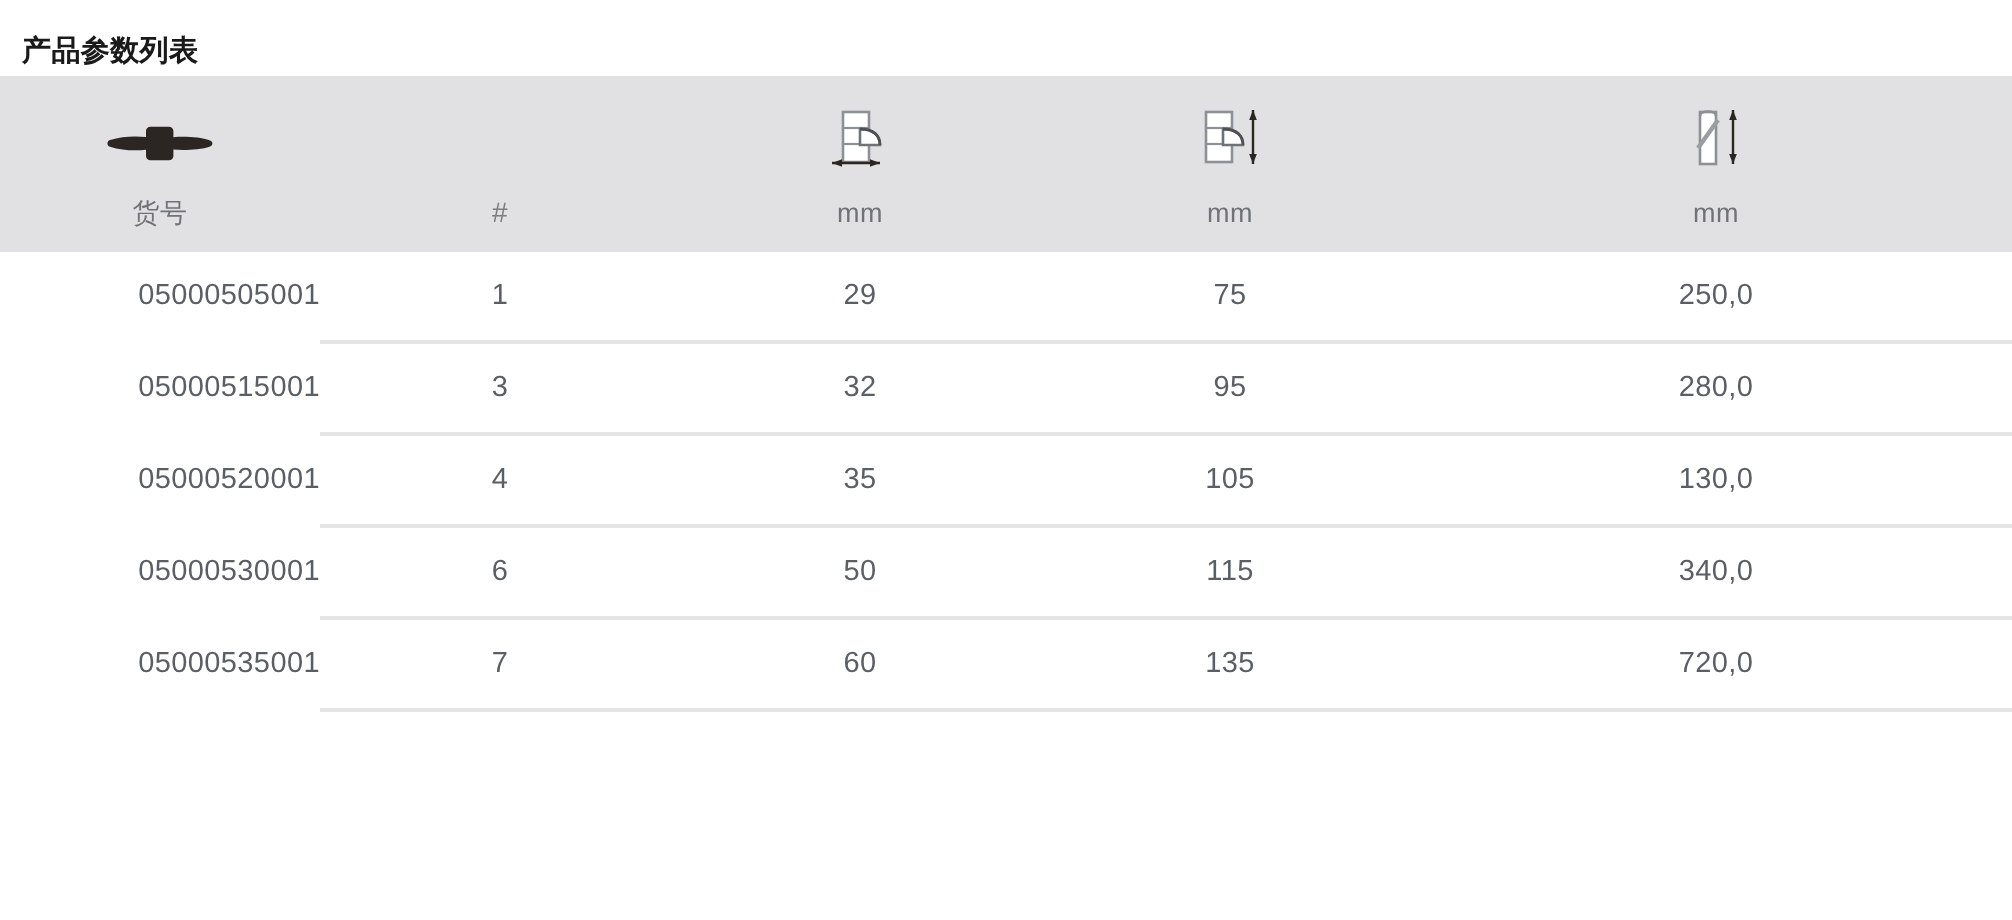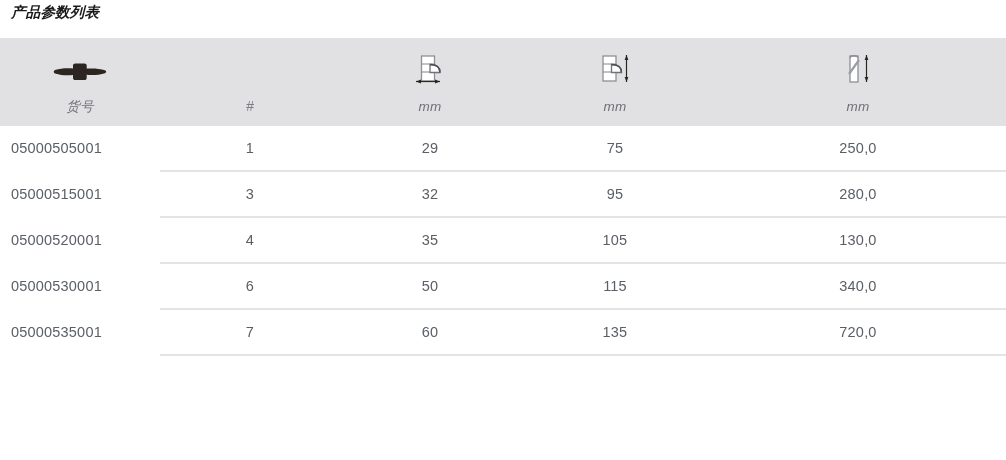--- a/index.html
+++ b/index.html
@@ -17,27 +17,26 @@
   .page {
     position: relative;
     width: 1006px;
     height: 460px;
   }
 
   
   .page-title {
     position: absolute;
     left: 11px;
-    top: 2px;
+    top: 16px;
     font-size: 14.5px;
     font-weight: bold;
     color: #1a1a1a;
     letter-spacing: 0.2px;
     line-height: 20px;
-    font-style: italic;
   }
 
   
   .table-wrap {
     position: absolute;
     left: 0px;
     top: 38px;
     width: 1006px;
   }
 
@@ -82,21 +81,20 @@
     display: flex;
     align-items: center;
     justify-content: center;
     margin-bottom: 4px;
   }
   .head-label {
     font-size: 13.5px;
     color: #6f7276;
     line-height: 17px;
     letter-spacing: 0.3px;
-    font-style: italic;
   }
   .head-label.cjk {
     font-size: 13.5px;
     color: #6f7276;
   }
   .head-label.hash {
     font-size: 14px;
     color: #7a7d81;
   }
 
@@ -108,21 +106,21 @@
     height: 44px;
     padding: 0;
     font-size: 14.5px;
     color: #5a5f66;
     text-align: center;
     vertical-align: middle;
     background: #ffffff;
     letter-spacing: 0.2px;
   }
   tbody td.art {
-    text-align: left;
+    text-align: right;
     padding-left: 11px;
   }
 
   
   tbody tr td {
     border-bottom: 2px solid #e4e4e6;
   }
   tbody tr td.art {
     border-bottom: 2px solid transparent;
   }

